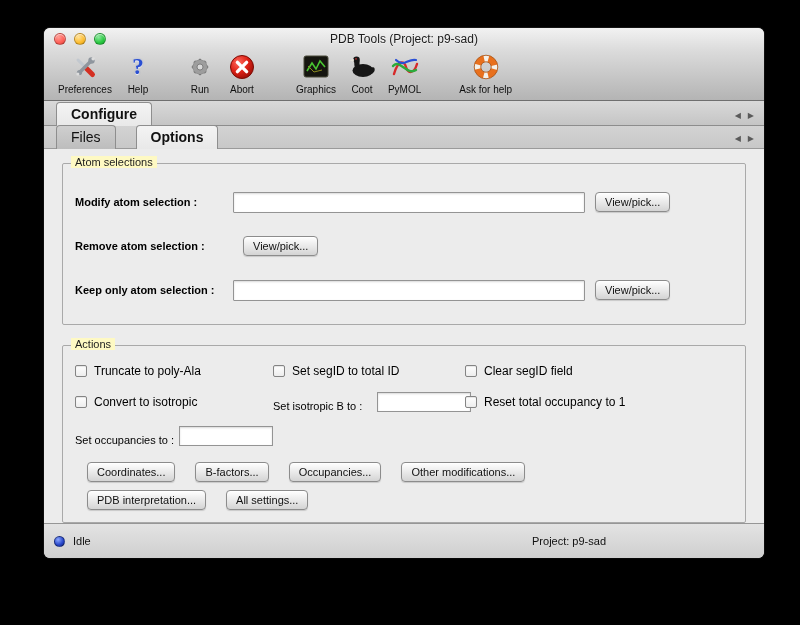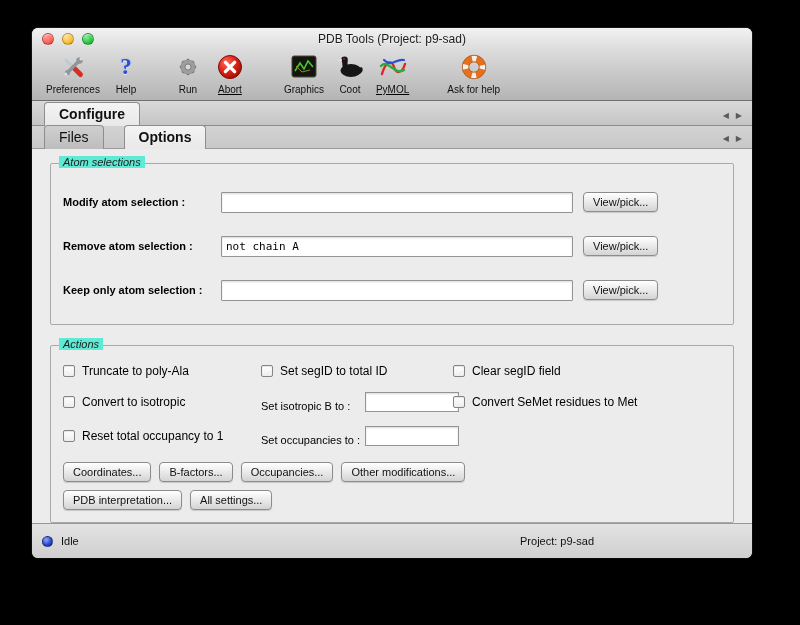--- a/index.html
+++ b/index.html
@@ -1,20 +1,20 @@
 <!DOCTYPE html>
 <html><head>
 <meta charset="utf-8">
 <style>
   * { margin:0; padding:0; box-sizing:border-box; cursor:default; }
   html,body { width:800px; height:625px; background:#000; overflow:hidden;
               font-family:"Liberation Sans", sans-serif; }
 
   .window {
-    position:absolute; left:32px; top:28px; width:720px; height:530px;
+    position:absolute; left:44px; top:28px; width:720px; height:530px;
     border-radius:6px; overflow:hidden; background:#ececec;
     box-shadow:0 18px 50px 8px rgba(0,0,0,0.9), 0 0 0 1px rgba(255,255,255,0.12);
     display:flex; flex-direction:column;
   }
 
   
   .header {
     background:linear-gradient(180deg,#f2f2f2 0%, #dcdcdc 30%, #b4b4b4 100%);
     border-bottom:1px solid #6f6f6f; flex:none;
   }
@@ -25,21 +25,21 @@
            box-shadow:inset 0 1px 1px rgba(255,255,255,.6); }
   .light.red    { background:radial-gradient(circle at 35% 30%, #ff9d96, #ff5f57 60%, #d93b33); }
   .light.yellow { background:radial-gradient(circle at 35% 30%, #ffe29a, #fdbc2e 60%, #d99b13); }
   .light.green  { background:radial-gradient(circle at 35% 30%, #8fe9a0, #28c840 60%, #17a52d); }
 
   .toolbar { height:50px; display:flex; align-items:flex-start; padding:2px 10px 0 14px; }
   .tool { display:flex; flex-direction:column; align-items:center; margin-right:10px; }
   .tool .ticon { width:32px; height:29px; display:flex; align-items:center; justify-content:center; }
   .tool .tlabel { font-size:10px; color:#101010; white-space:nowrap; margin-top:3px; }
   .gap-a { margin-right:30px; }
-  .gap-b { margin-right:38px;text-decoration:underline; }
+  .gap-b { margin-right:38px; }
   .qmark { font-weight:bold; font-size:23px; line-height:23px; color:#2a4fd2;
            text-shadow:0 1px 1px rgba(255,255,255,.8), 0 0 2px rgba(40,80,210,.35);
            font-family:"Liberation Serif", serif; }
 
   
   .tabrow { display:flex; align-items:flex-end; padding:3px 8px 0 12px; position:relative; flex:none; }
   .tabrow.primary   { height:25px; background:linear-gradient(#d9d9d9,#c5c5c5); border-bottom:1px solid #8d8d8d; }
   .tabrow.secondary { height:23px; background:linear-gradient(#d3d3d3,#c8c8c8); border-bottom:1px solid #9a9a9a;gap:16px; }
   .tab { font-size:14px; padding:3px 14px 4px; border:1px solid #8e8e8e; border-bottom:none;
          border-radius:4px 4px 0 0; margin-right:4px; position:relative; top:1px; color:#111;
@@ -47,31 +47,31 @@
   .tab.selected { font-weight:bold; background:linear-gradient(#f4f4f4,#e8e8e8); }
   .tab-arrows { margin-left:auto; display:flex; gap:7px; padding:0 2px 5px 0; }
   .tab-arrows span { font-size:8px; color:#5a5a5a; line-height:8px; }
 
   
   .content { flex:1; background:#ececec; padding-top:14px; overflow:hidden; }
   .group { position:relative; border:1px solid #a9a9a9; border-radius:2px;
            margin:0 18px; padding:16px 12px 12px; }
   .group + .group { margin-top:20px; }
   .group-title { position:absolute; top:-8px; left:8px; font-size:11px; color:#1d1d1d;
-                 background:#5eead4; padding:0 4px;font-style:italic; }
+                 background:#fef9c3; padding:0 4px; }
 
   .sel-row { display:flex; align-items:center; height:44px; }
   .sel-label { width:158px; font-size:11px; font-weight:bold; color:#000; flex:none; }
   .sel-input { width:352px; height:21px; border:1px solid #949494; background:#fff;
                font-family:"DejaVu Sans Mono", monospace; font-size:11px; padding:0 4px;
                box-shadow:inset 0 1px 2px rgba(0,0,0,.15); border-radius:1px; cursor:text; }
   .btn { font-size:11px; color:#111; padding:3px 9px; border:1px solid #8c8c8c; border-radius:4px;
          background:linear-gradient(#ffffff,#ececec 45%,#d4d4d4);
          box-shadow:inset 0 1px 0 rgba(255,255,255,.7), 0 1px 1px rgba(0,0,0,.15);
-         white-space:nowrap; }
+         white-space:nowrap;margin-left:12px; }
   .viewpick { margin-left:10px; }
 
   .check-grid { display:grid; grid-template-columns:198px 192px auto;
                 row-gap:14px; align-items:center; margin:2px 0 16px; }
   .cb-item { display:flex; align-items:center; font-size:12px; color:#000; }
   .cb { width:12px; height:12px; flex:none; border:1px solid #848484; border-radius:2px;
         background:linear-gradient(#ffffff,#ededed); box-shadow:inset 0 1px 1px rgba(0,0,0,.1);
         margin-right:7px; }
   .mini-field { display:flex; align-items:flex-end; font-size:11px; }
   .mini-field .mf-label { width:104px; flex:none; }
@@ -239,21 +239,20 @@
       <div class="group-title">Atom selections</div>
 
       <div class="sel-row">
         <div class="sel-label">Modify atom selection :</div>
         <input class="sel-input" value="" style="">
         <button class="btn viewpick">View/pick...</button>
       </div>
 
       <div class="sel-row">
         <div class="sel-label">Remove atom selection :</div>
-        <input class="sel-input" value="not chain A" style="">
         <button class="btn viewpick">View/pick...</button>
       </div>
 
       <div class="sel-row">
         <div class="sel-label">Keep only atom selection :</div>
         <input class="sel-input" value="" style="">
         <button class="btn viewpick">View/pick...</button>
       </div>
     </div>
 
@@ -277,24 +276,20 @@
         </div>
         <div class="cb-item">
           <span class="cb"></span>
           <span>Convert to isotropic</span>
         </div>
         <div class="mini-field">
           <span class="mf-label">Set isotropic B to :</span>
           <input class="mini-input" value="" style="">
         </div>
 
-        <div class="cb-item">
-          <span class="cb"></span>
-          <span>Convert SeMet residues to Met</span>
-        </div>
         <div class="cb-item">
           <span class="cb"></span>
           <span>Reset total occupancy to 1</span>
         </div>
         <div class="mini-field">
           <span class="mf-label">Set occupancies to :</span>
           <input class="mini-input" value="" style="">
         </div>
 
       </div>

